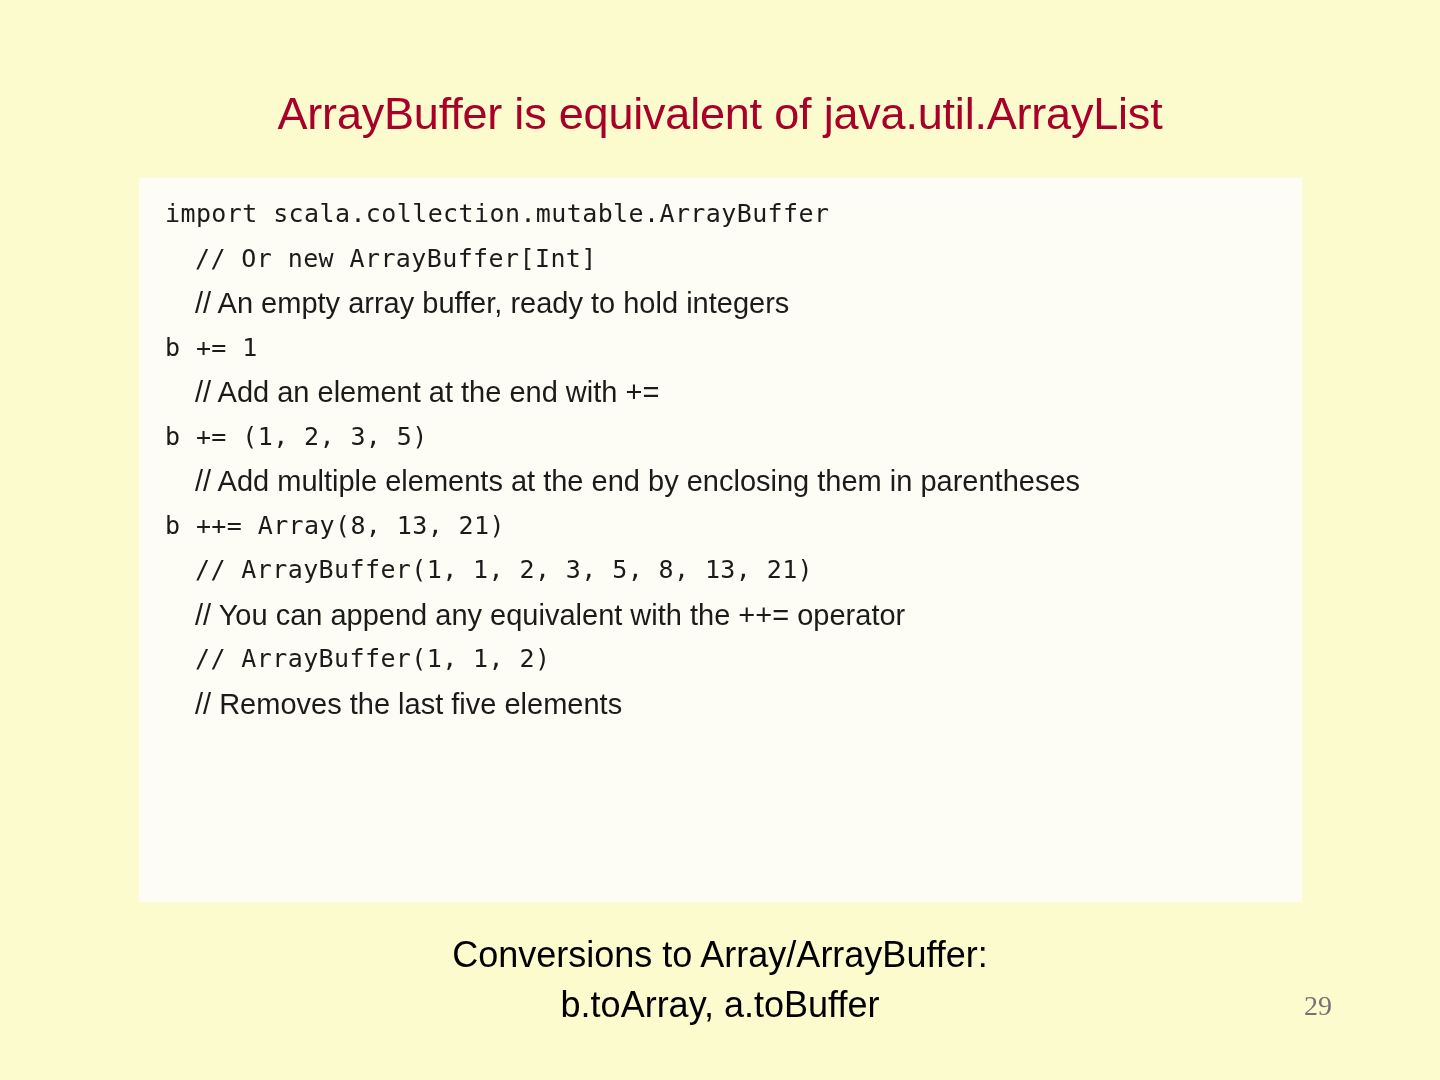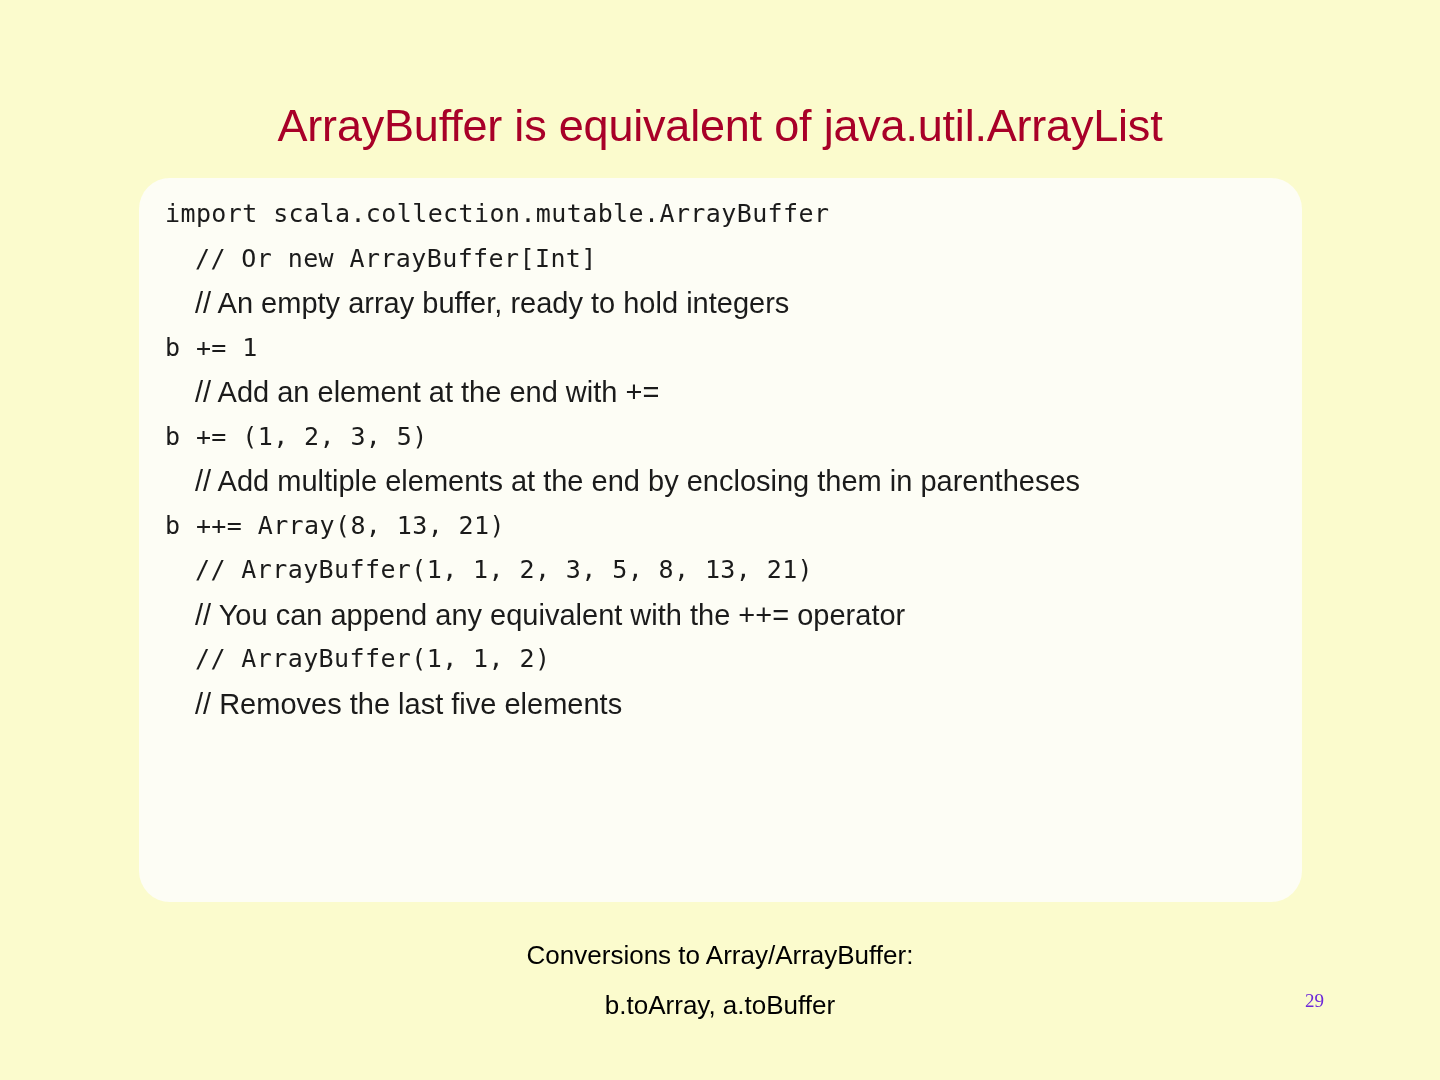--- a/index.html
+++ b/index.html
@@ -13,39 +13,38 @@
     font-family: "Liberation Sans", sans-serif;
     overflow: hidden;
     position: relative;
   }
   .slide {
     position: absolute;
     inset: 0;
   }
   .slide-title {
     position: absolute;
-    top: 100px;
+    top: 88px;
     left: 0;
     width: 1440px;
     text-align: center;
     font-size: 45px;
     color: #a80028;
     font-family: "Liberation Sans", sans-serif;
     letter-spacing: -0.2px;
   }
   .code-figure {
     position: absolute;
     left: 139px;
     top: 178px;
     width: 1163px;
     height: 724px;
     background: #fdfdf5;
     padding: 14px 0 0 0;
     box-sizing: border-box;
-    border-radius: 31px;
   }
   .code-line {
     font-size: 27.5px;
     line-height: 44.5px;
     white-space: pre;
     padding-left: 26px;
     color: #1b1b1b;
   }
   .code-mono {
     font-family: "DejaVu Sans Mono", monospace;
@@ -58,31 +57,31 @@
   }
   .indent {
     padding-left: 56px;
   }
   .caption {
     position: absolute;
     left: 0;
     top: 930px;
     width: 1440px;
     text-align: center;
-    font-size: 26px;
+    font-size: 36px;
     line-height: 50px;
     color: #000;
     font-family: "Liberation Sans", sans-serif;
   }
   .page-number {
     position: absolute;
-    right: 116px;
+    right: 108px;
     top: 990px;
-    font-size: 19px;
-    color: #6d28d9;
+    font-size: 28px;
+    color: #737373;
     font-family: "Liberation Serif", serif;
   }
 </style>
 </head>
 <body>
 
 <div class="slide">
 
   <div class="slide-title">ArrayBuffer is equivalent of java.util.ArrayList</div>
 

